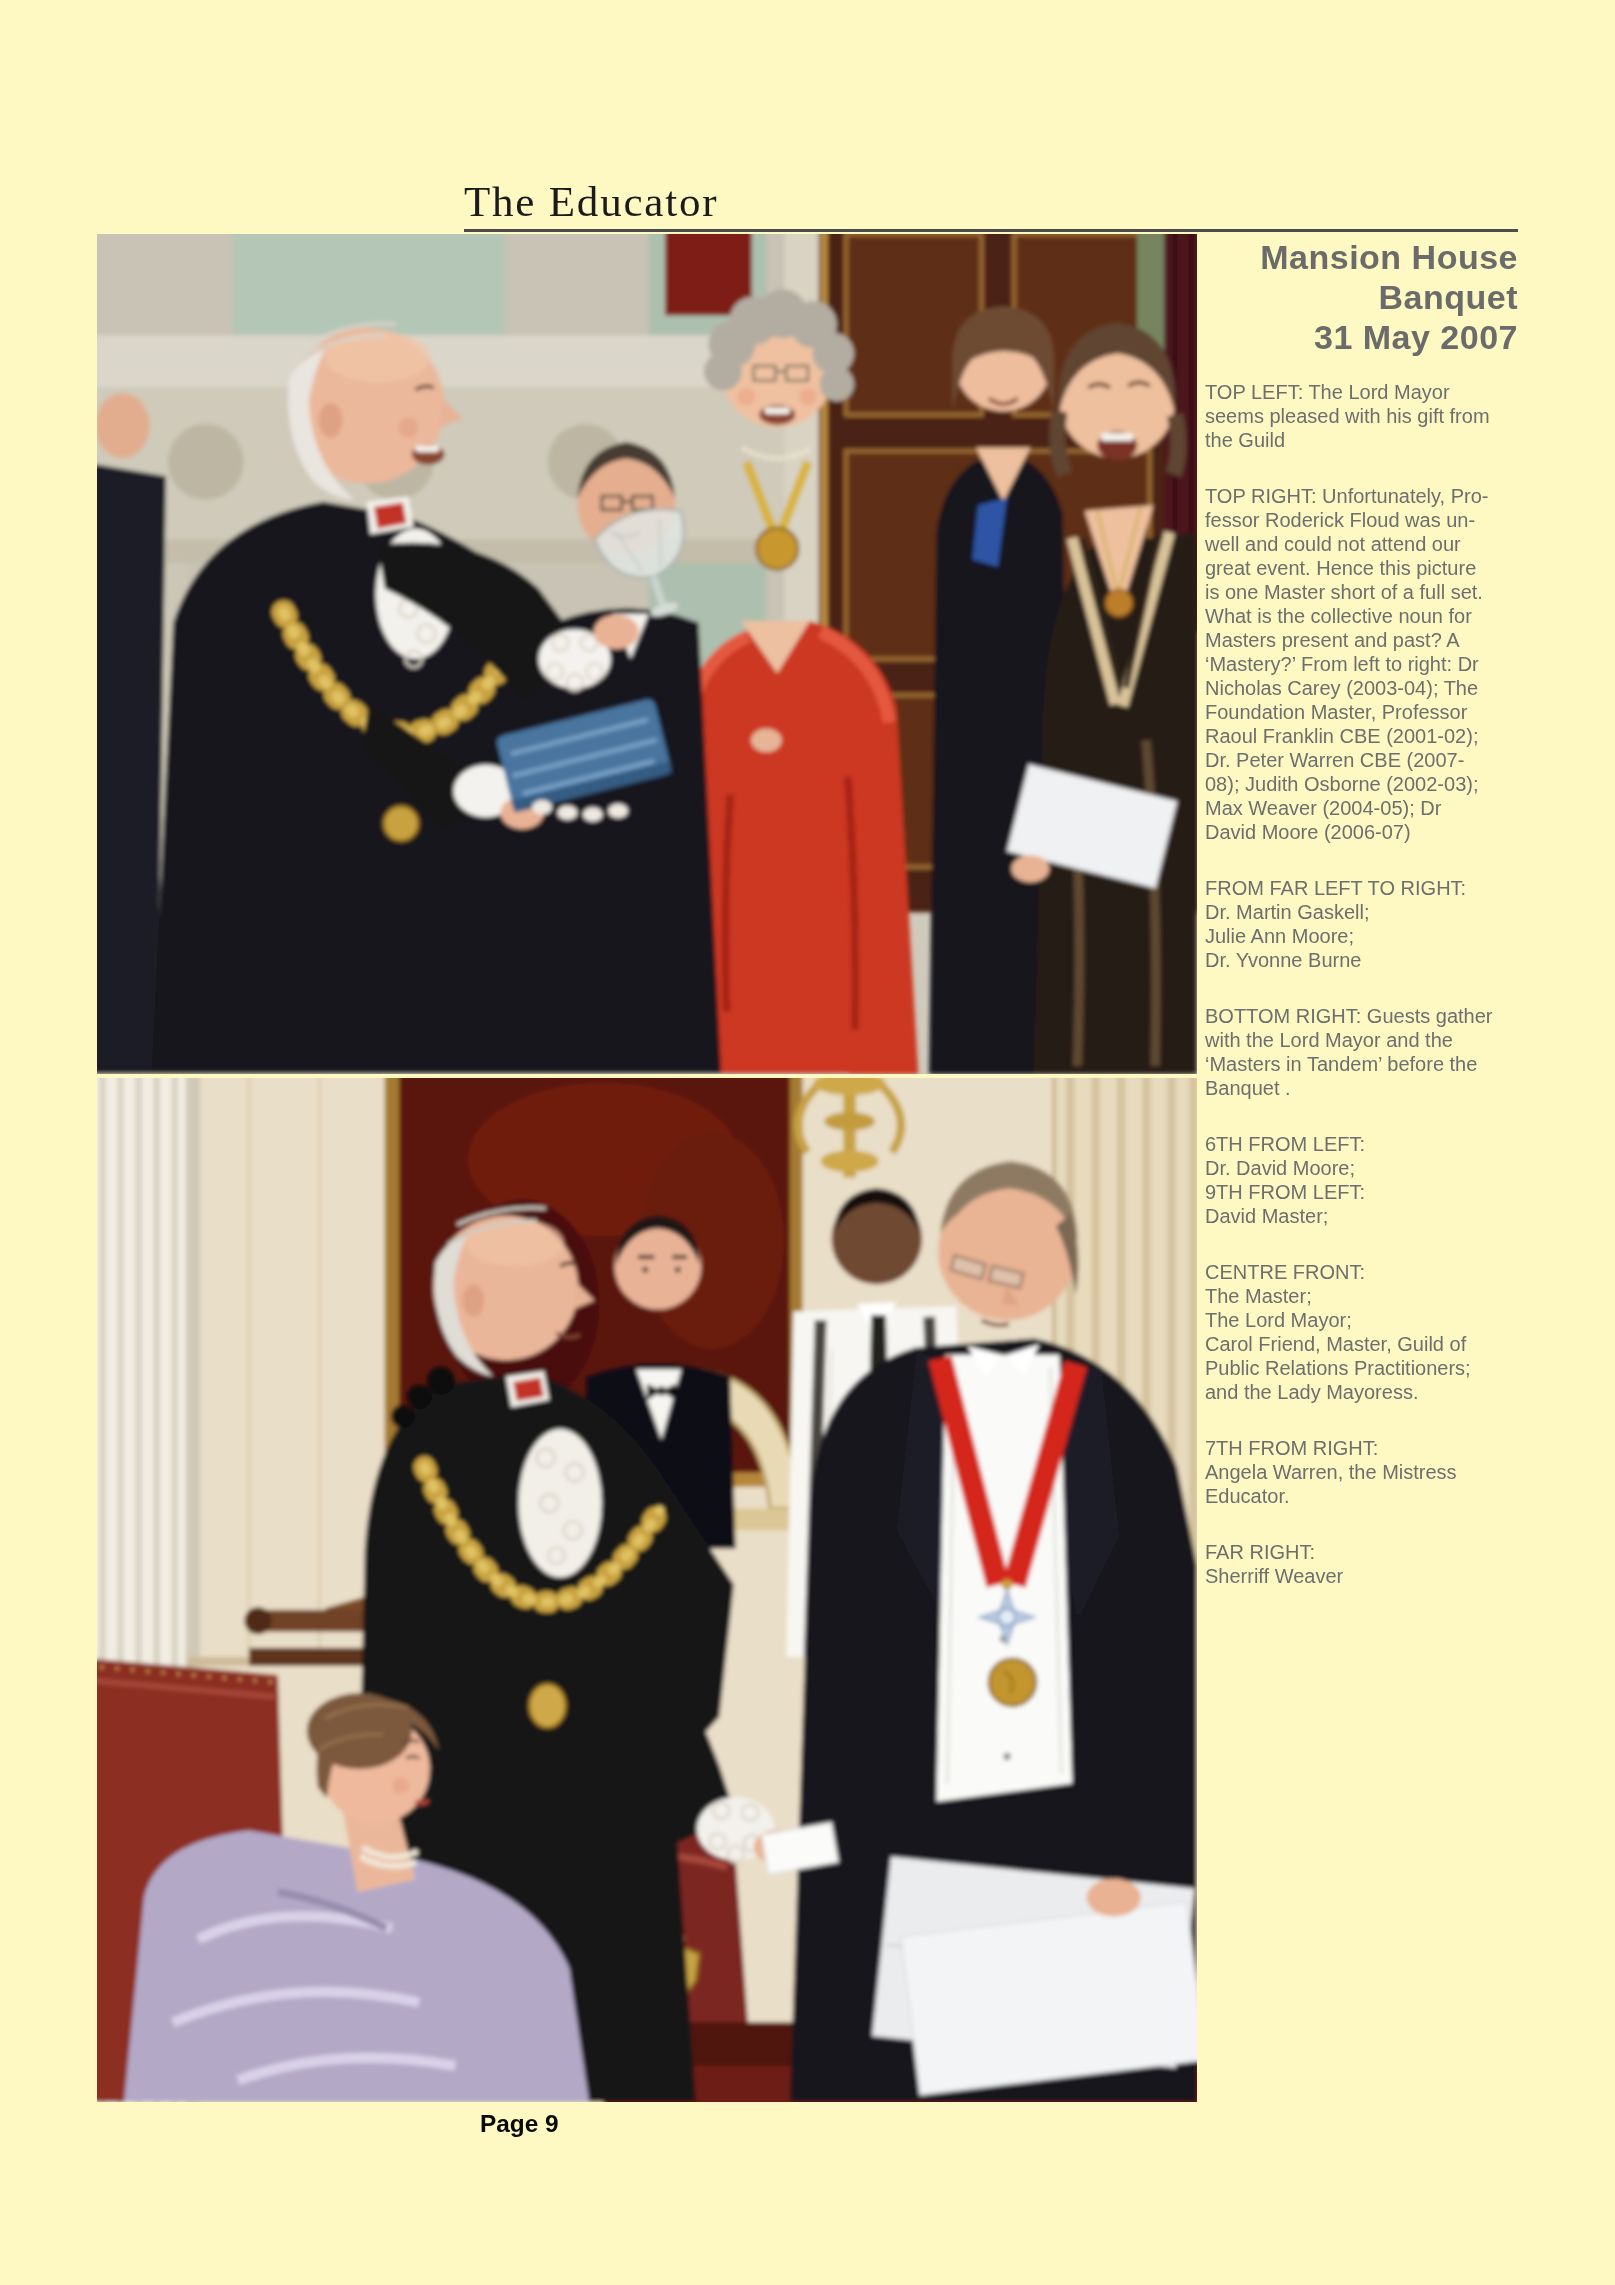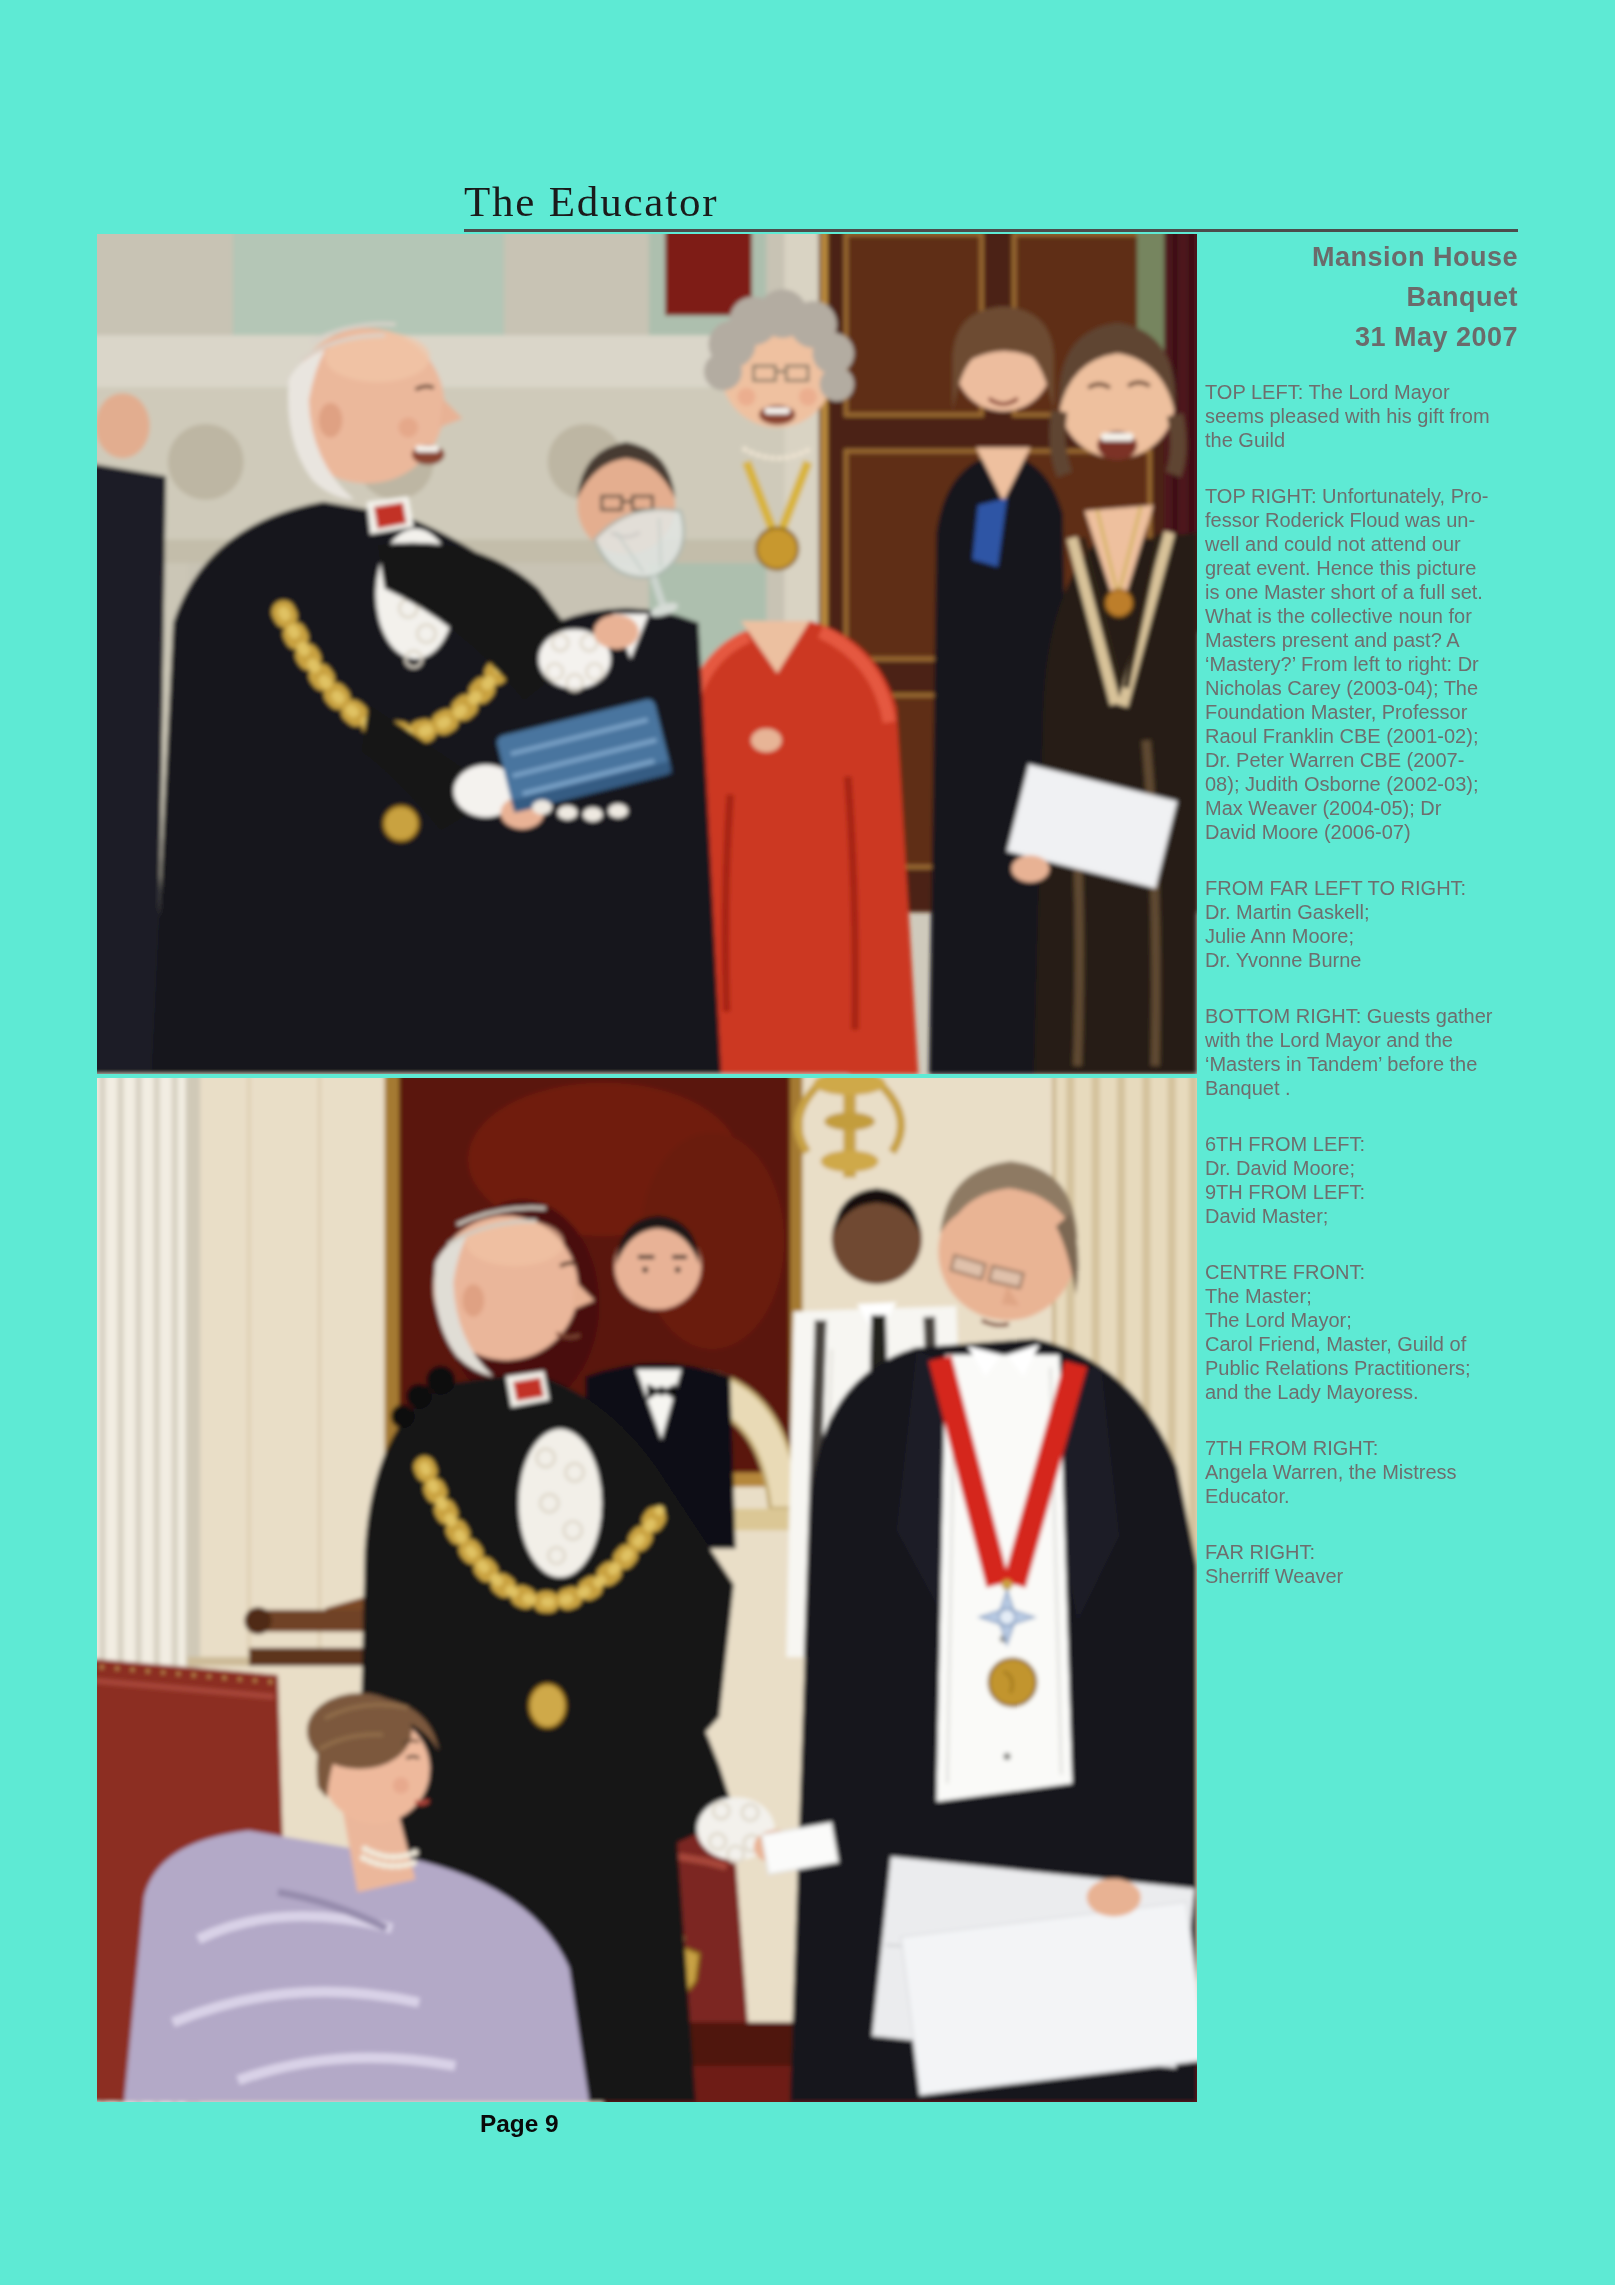--- a/index.html
+++ b/index.html
@@ -1,26 +1,26 @@
 <!DOCTYPE html>
 <html style="font-size:14.5px"><head>
 <meta charset="utf-8">
 <style>
   html,body{margin:0;padding:0;background:#ffffff;}
-  .page{position:relative;width:1616px;height:2285px;background:#5eead4;overflow:hidden;
+  .page{position:relative;width:1616px;height:2285px;background:#fef9c3;overflow:hidden;
         font-family:"Liberation Sans",sans-serif;}
   .page-title{position:absolute;left:464px;top:177px;font-family:"Liberation Serif",serif;
         font-size:43px;font-weight:400;letter-spacing:1.8px;color:#1b1b1b;white-space:nowrap;}
   .title-rule{position:absolute;left:464px;top:229px;width:1054px;height:2.7px;background:#4c4c4c;}
   .photo{position:absolute;overflow:hidden;background:#cfcabc;}
   .photo svg{display:block;}
   .photo-top{left:97px;top:234px;width:1100px;height:840px;}
   .photo-bottom{left:97px;top:1078px;width:1100px;height:1024px;}
   .sidebar{position:absolute;left:1205px;top:237px;width:313px;color:#6e6e6e;}
-  .sidebar-heading{font-size:27px;font-weight:bold;line-height:40px;letter-spacing:0.5px;
+  .sidebar-heading{font-size:34px;font-weight:bold;line-height:40px;letter-spacing:0.5px;
         text-align:right;color:#6b6b6b;white-space:pre-line;margin:0 0 22.6px 0;}
   .sidebar p{font-size:20px;line-height:24px;margin:0 0 32px 0;white-space:pre-line;}
   .page-number{position:absolute;left:480px;top:2110px;font-size:24.4px;font-weight:bold;color:#0a0a0a;}
 </style>
 </head>
 <body>
 
 <div class="page">
 
   <div class="page-title">The Educator</div>

